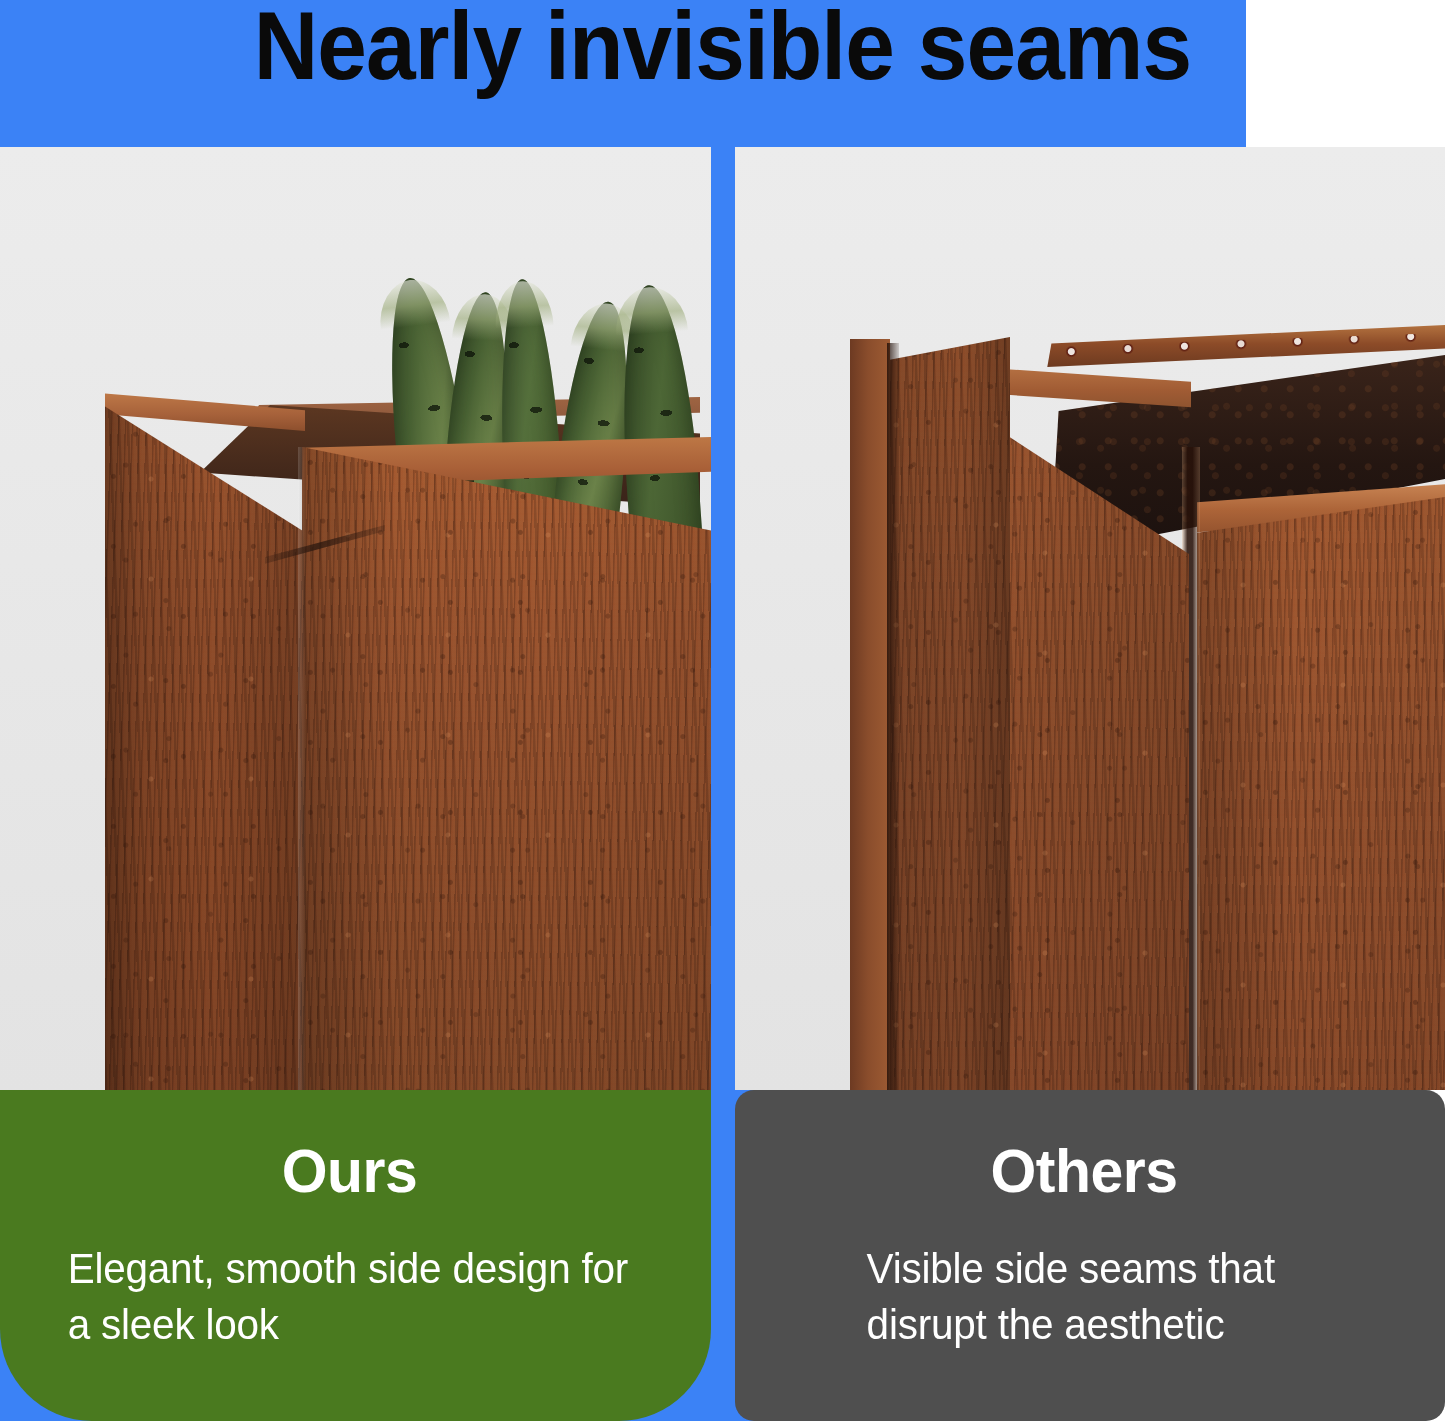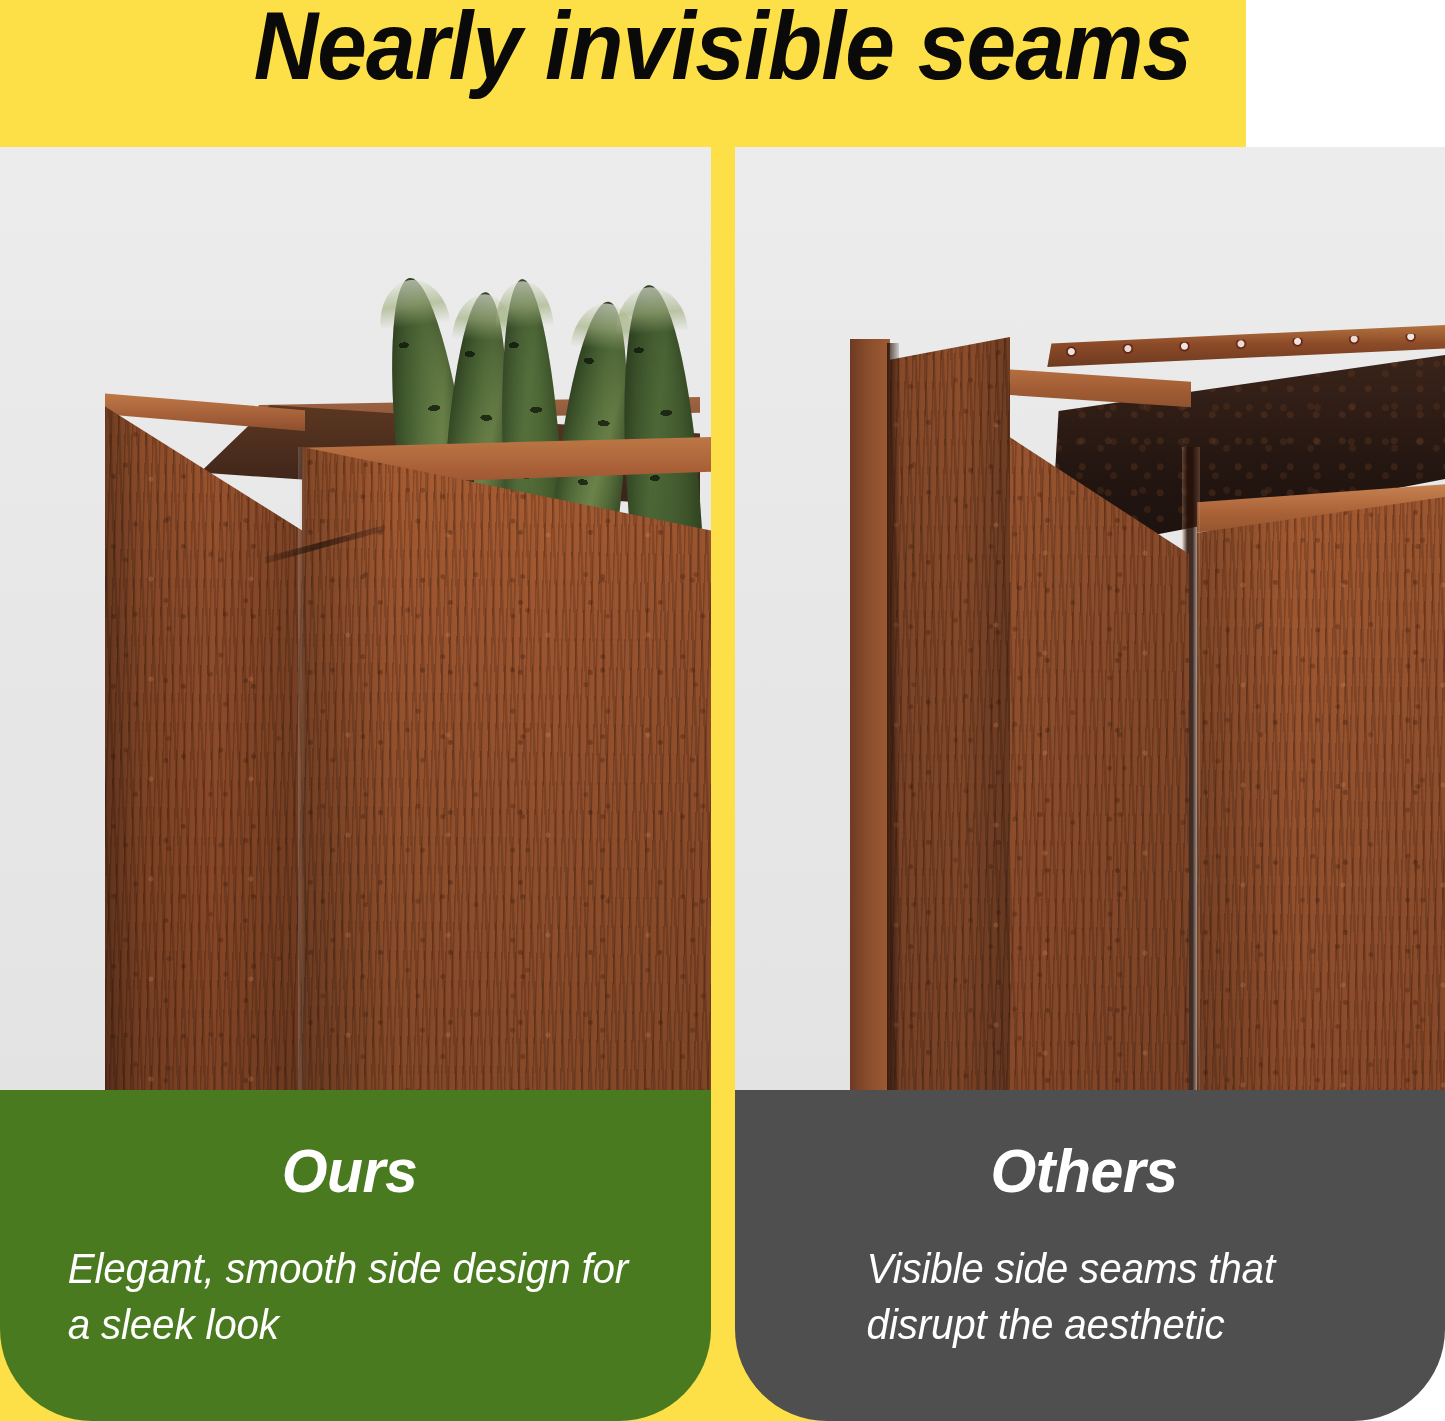--- a/index.html
+++ b/index.html
@@ -9,22 +9,21 @@
     height: 1421px;
     background: #ffffff;
     font-family: "Liberation Sans", sans-serif;
     overflow: hidden;
   }
 
   .page {
     position: relative;
     width: 1246px;
     height: 1421px;
-    background: #fde047;
-    font-style: italic;
+    background: #3b82f6;
   }
 
   
   .headline {
     position: absolute;
     top: -4px;
     left: 0;
     width: 1445px;
     text-align: center;
     font-family: "Liberation Sans", sans-serif;
@@ -378,21 +377,21 @@
     position: absolute;
     top: 943px;
     left: 0;
     width: 100%;
     height: 331px;
     padding: 48px 12px 0 0;
     border-radius: 0 0 92px 92px;
     color: #ffffff;
   }
   .label-panel.ours   { background: #4a7a1f; }
-  .label-panel.others { background: #4f4f4f; }
+  .label-panel.others { background: #4f4f4f; border-radius: 19px; }
 
   .panel-title {
     text-align: center;
     font-family: "Liberation Sans", sans-serif;
     font-weight: 700;
     font-size: 62px;
     line-height: 66px;
     letter-spacing: -0.5px;
     transform: scaleX(0.95);
   }

